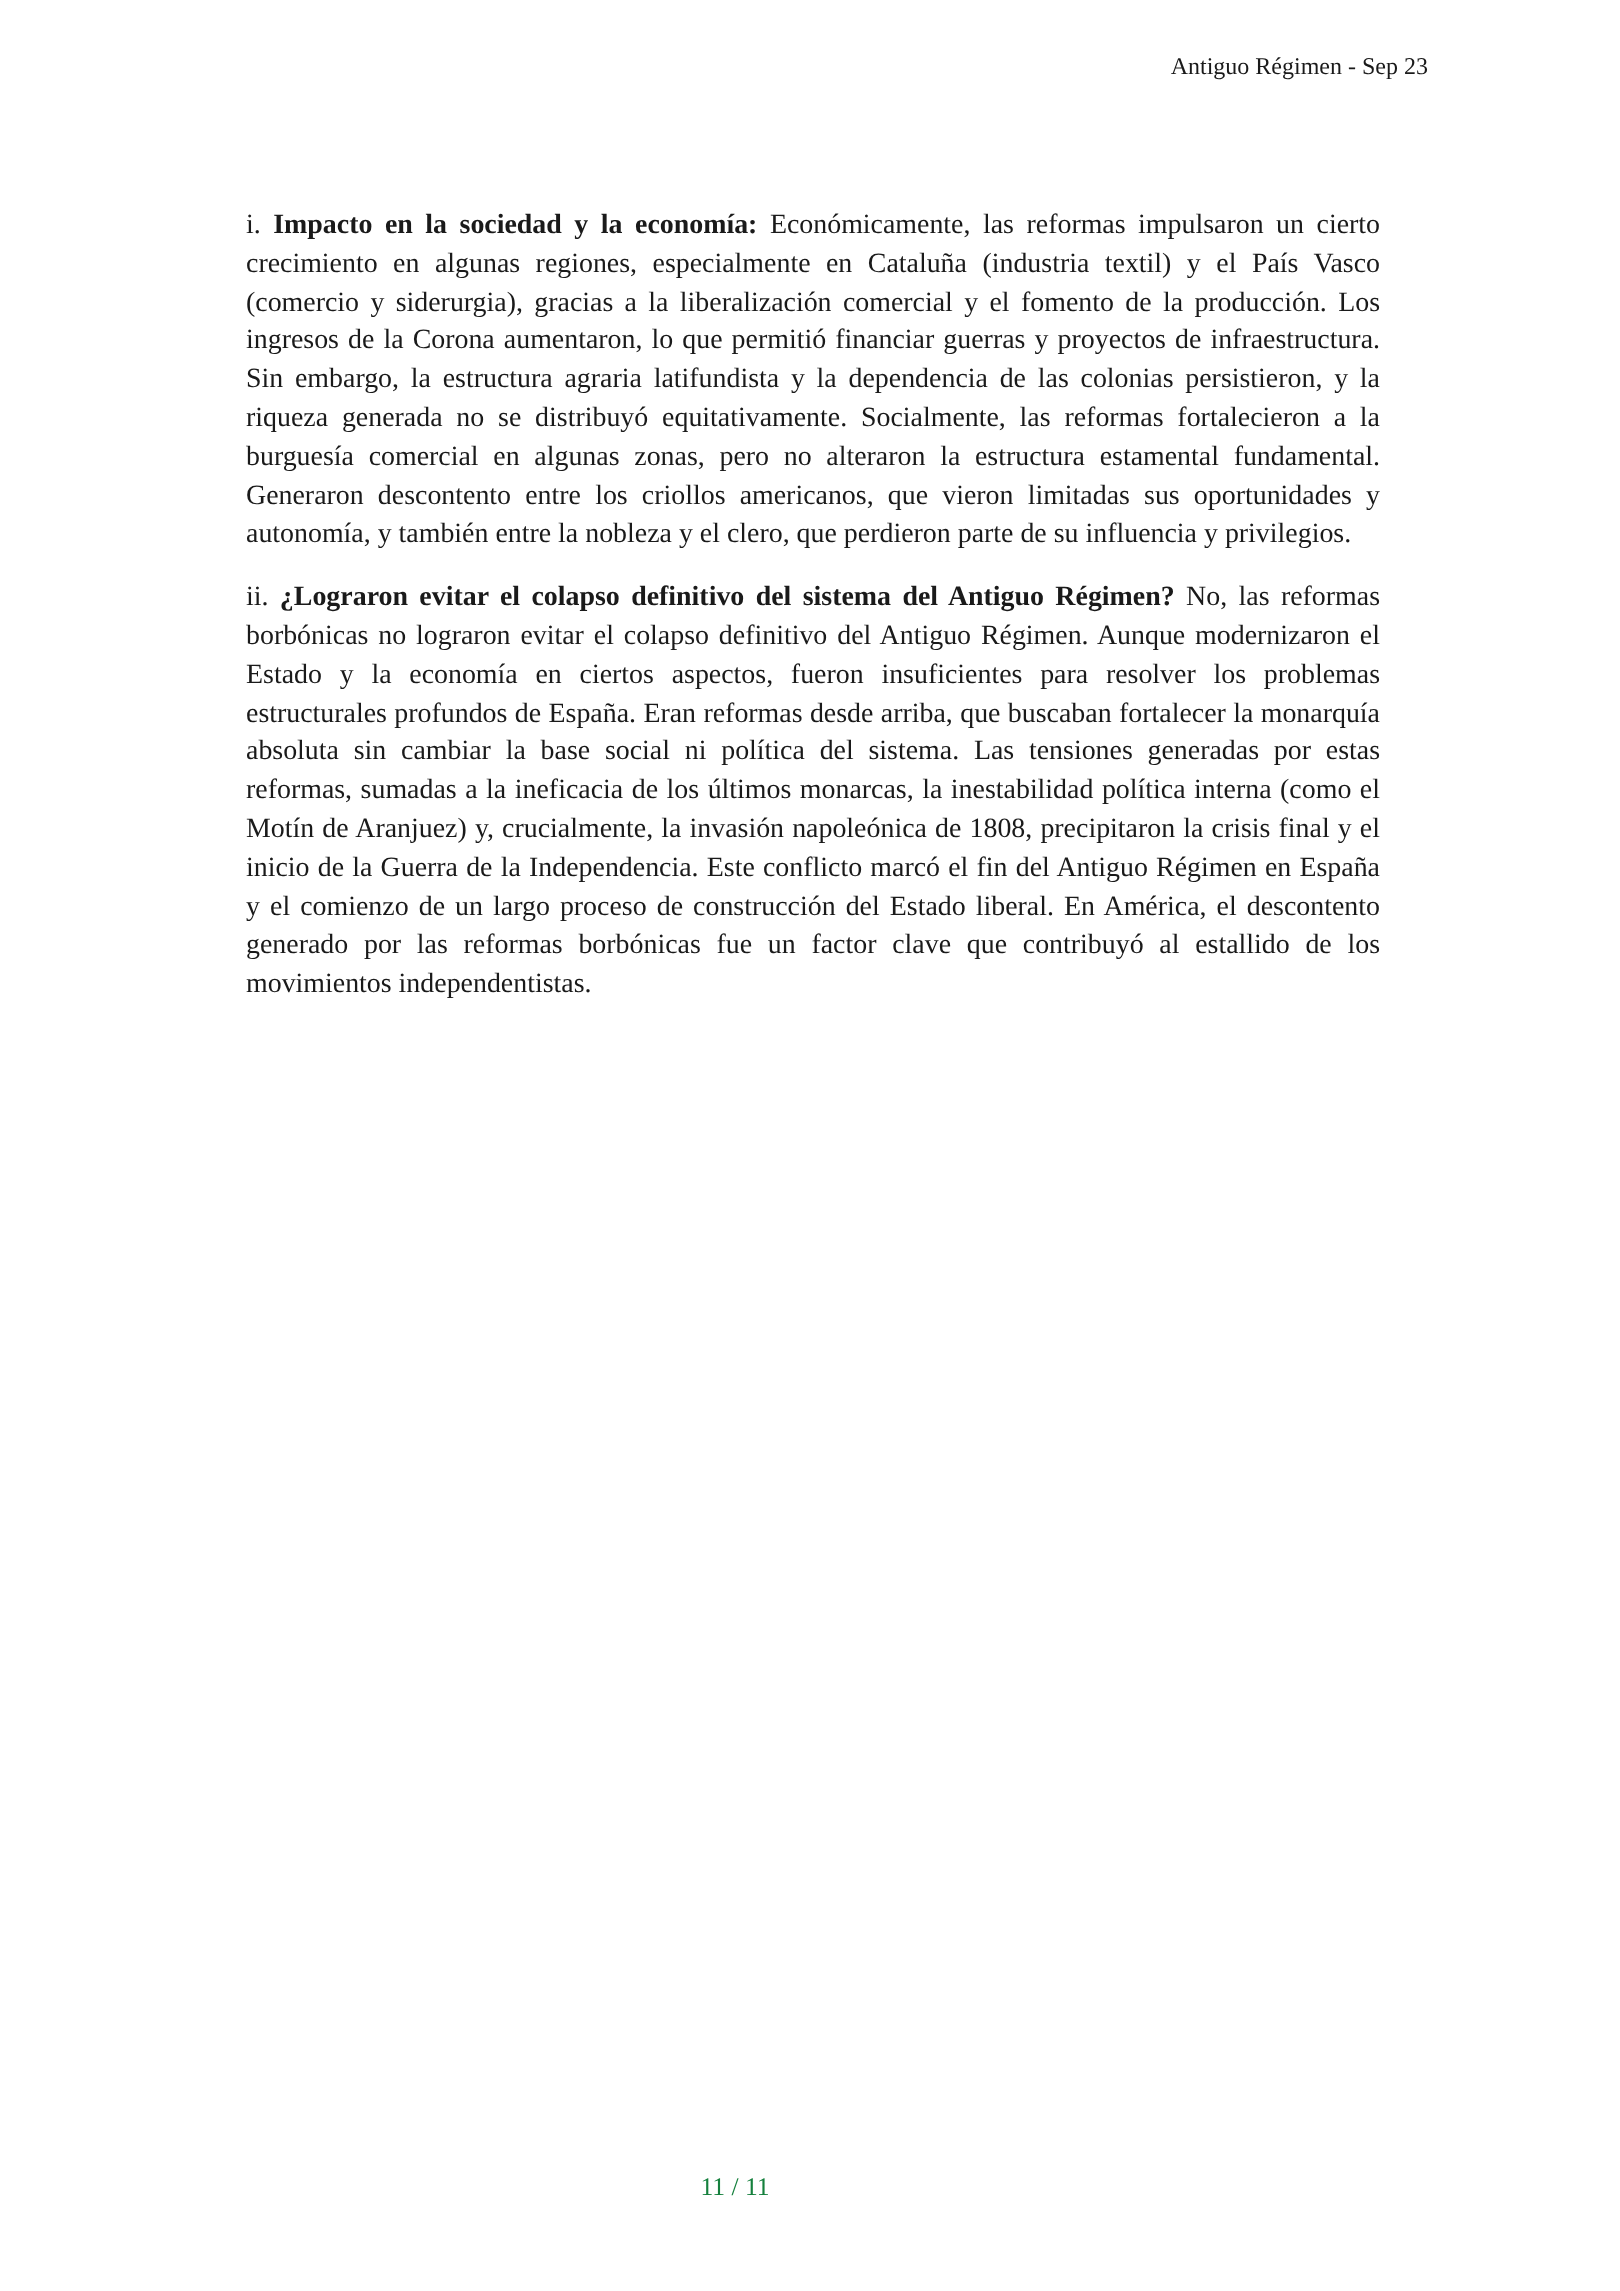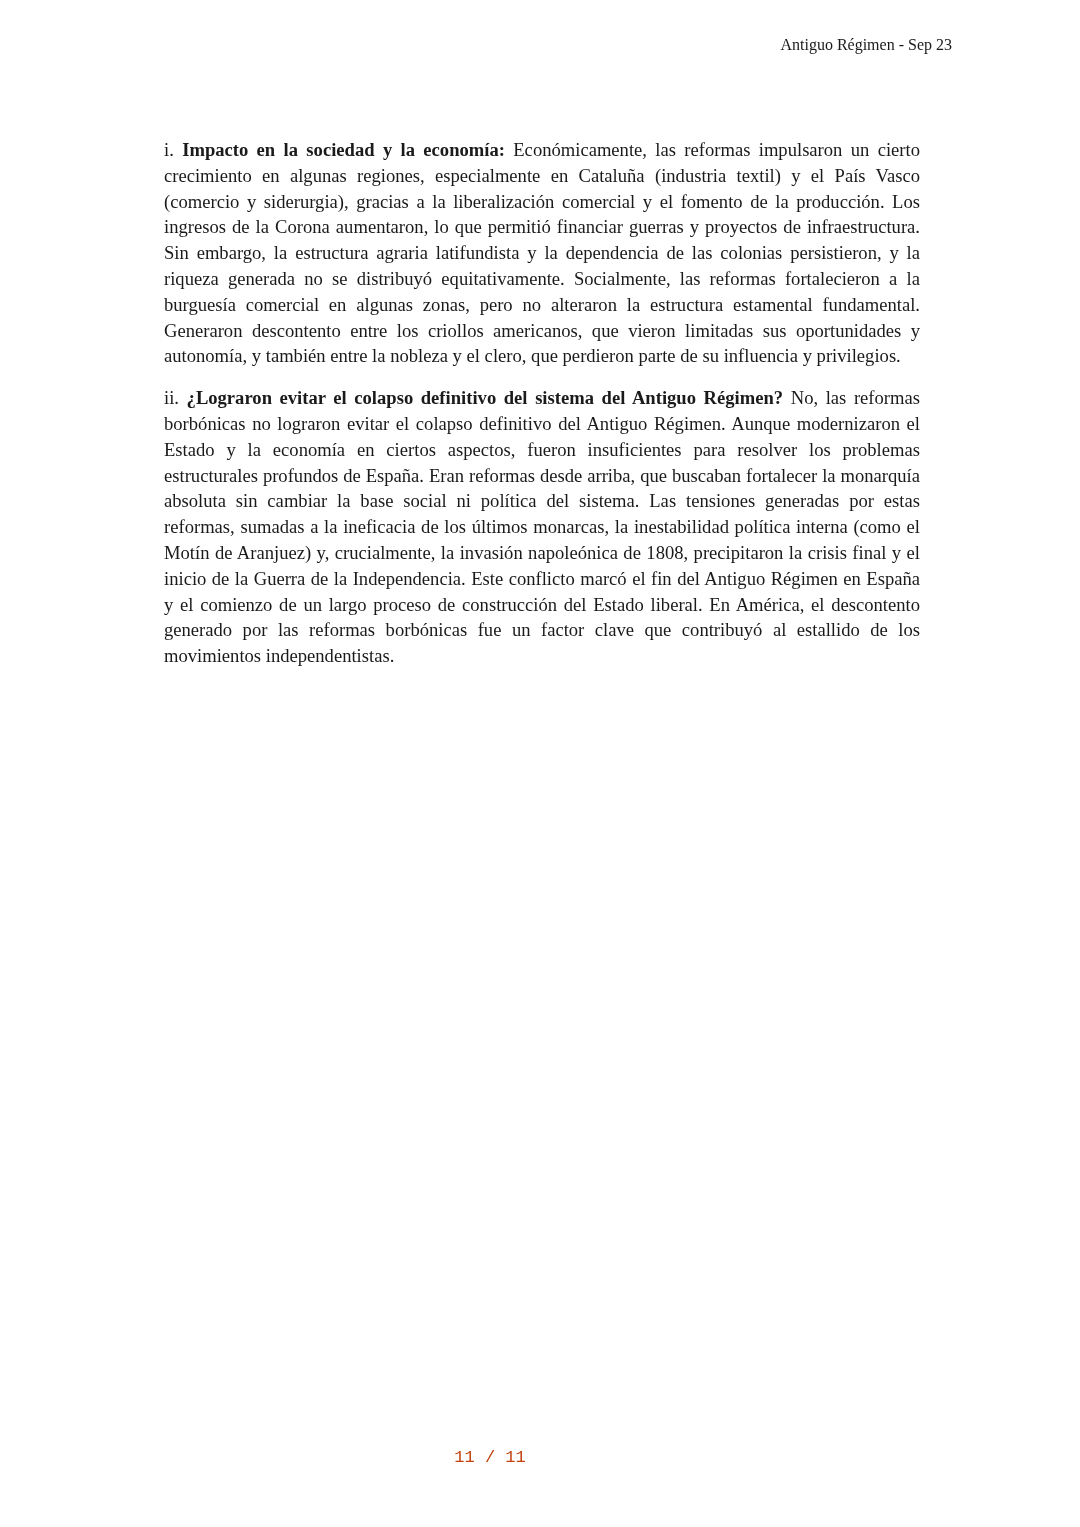--- a/index.html
+++ b/index.html
@@ -38,22 +38,21 @@
   }
   .body-text p { margin: 16px; }
   .body-text b { font-weight: bold; }
   .footer {
     position: absolute;
     top: 1448px;
     left: 0;
     width: 980px;
     text-align: center;
     font-size: 17px;
-    color: #c2410c;
-    font-family: Liberation Mono, monospace;
+    color: #15803d;
   }
 </style>
 </head>
 <body>
 
 <div class="page">
 
   <div class="header">
     <span>Antiguo Régimen - Sep 23</span>
   </div>

